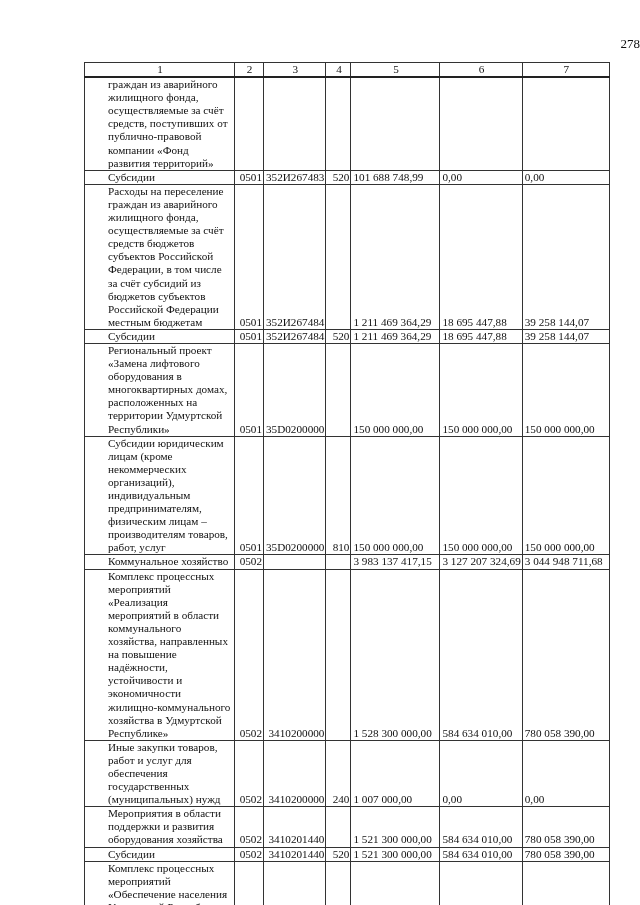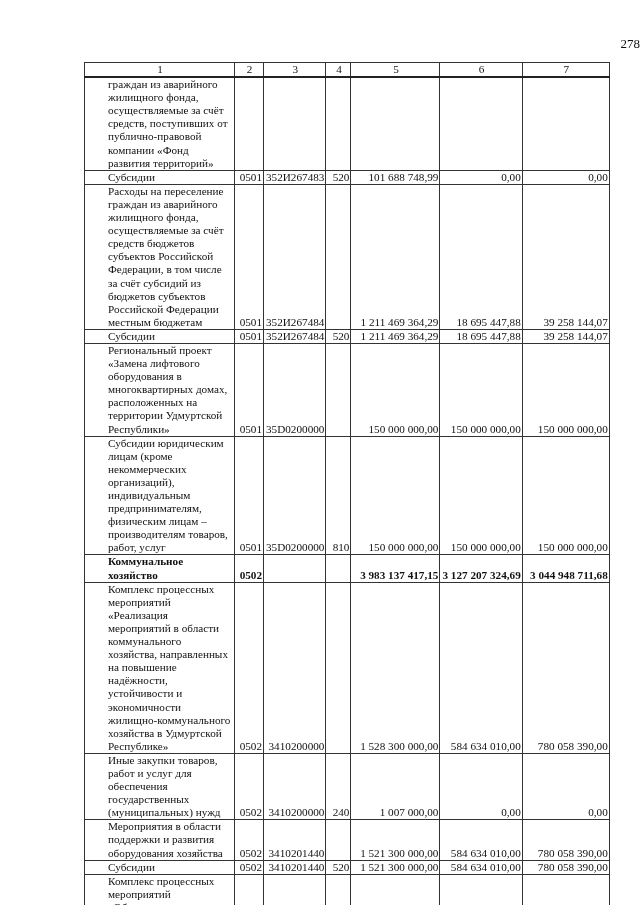--- a/index.html
+++ b/index.html
@@ -6,23 +6,23 @@
     body { width: 640px; height: 905px; position: relative; overflow: hidden;
       font-family: "Liberation Serif", "DejaVu Serif", serif; color: #111; }
     .page-num { position: absolute; top: 36px; left: 0; width: 640px; text-align: right;
       font-size: 13px; }
     table.budget { position: absolute; top: 62px; left: 84px; border-collapse: collapse;
       table-layout: fixed; font-size: 11.2px; line-height: 13.1px; }
     table.budget td { border: 1px solid #333; padding: 0 1px 0 2px; vertical-align: bottom;
       overflow: hidden; white-space: nowrap; }
     table.budget td.c1 { white-space: normal; word-wrap: break-word; padding-left: 23px; }
     table.budget tr.hdr td { text-align: center; vertical-align: middle; height: 12px; border-bottom: 2px solid #222; }
-    td.num { text-align: right; }
+    td.num { }
     td.code { text-align: right; }
-    tr.bold td { font-weight: bold; }
+    tr.bold td { font-weight: normal; }
     col.w1 { width: 150px; } col.w2 { width: 29px; } col.w3 { width: 54px; }
     col.w4 { width: 25px; } col.w5 { width: 89px; } col.w6 { width: 82px; } col.w7 { width: 87px; }
   </style>
 </head>
 <body>
 
 <div class="page-num">278</div>
 
 <table class="budget">
   <colgroup>

